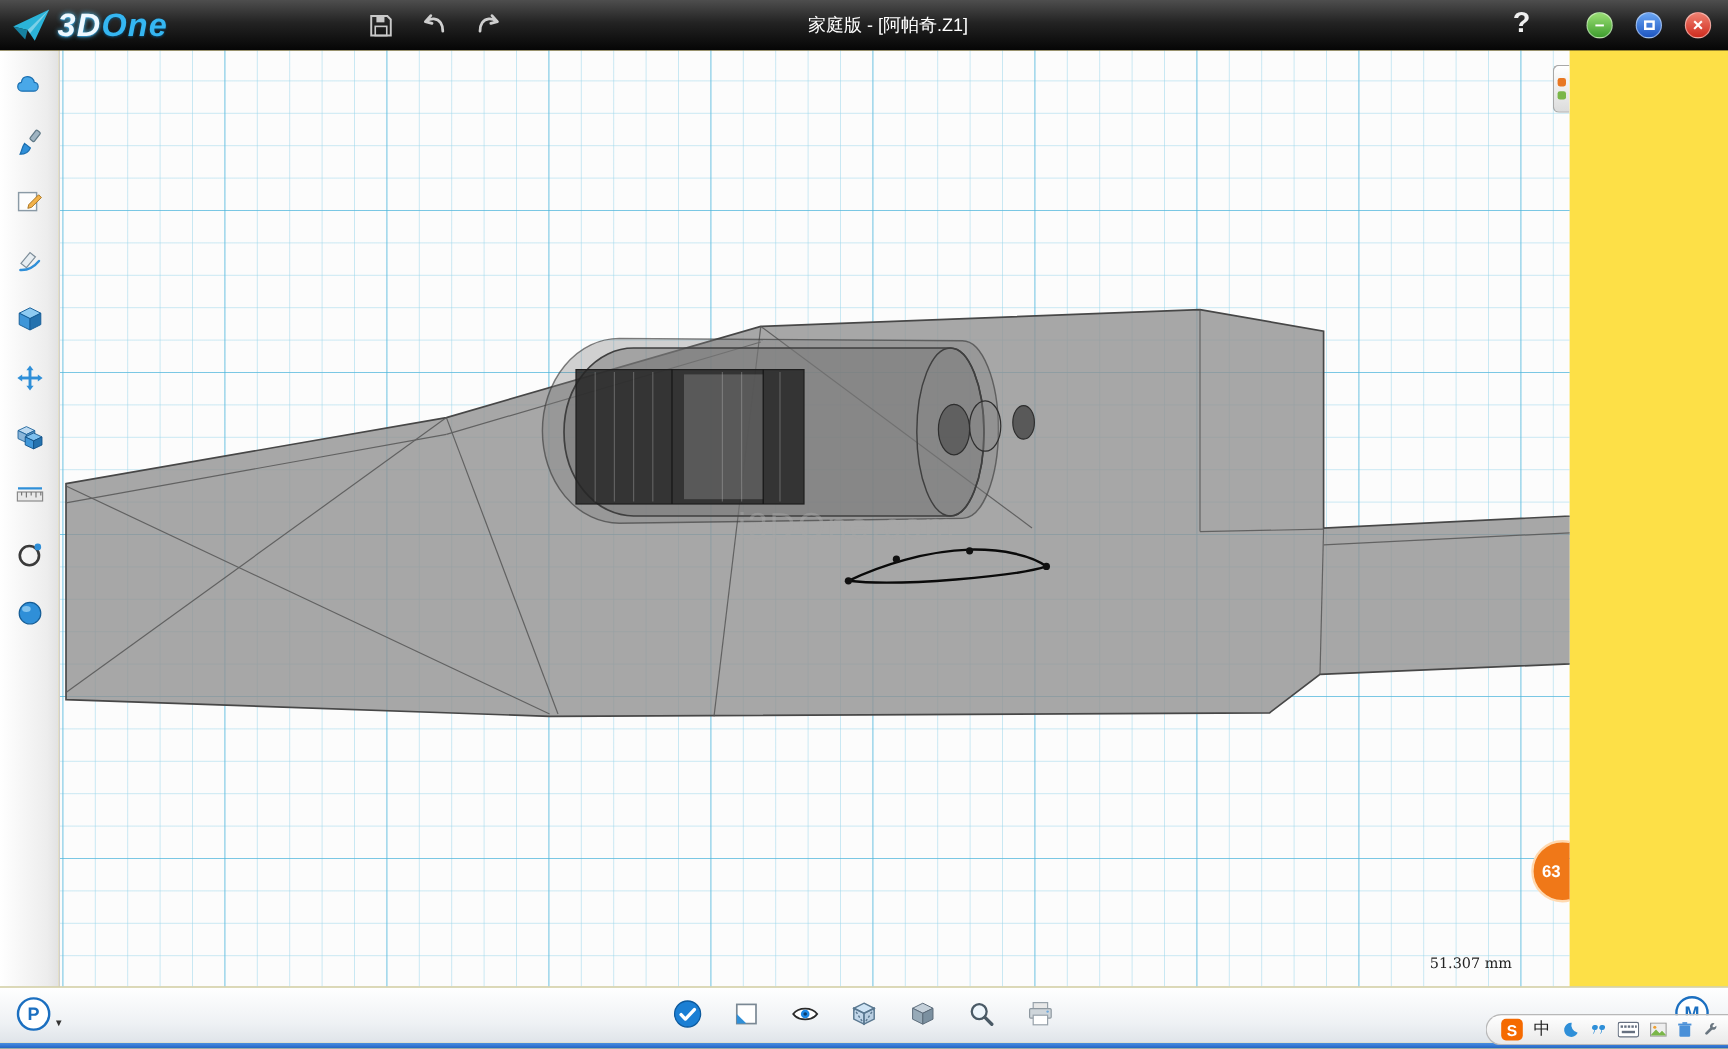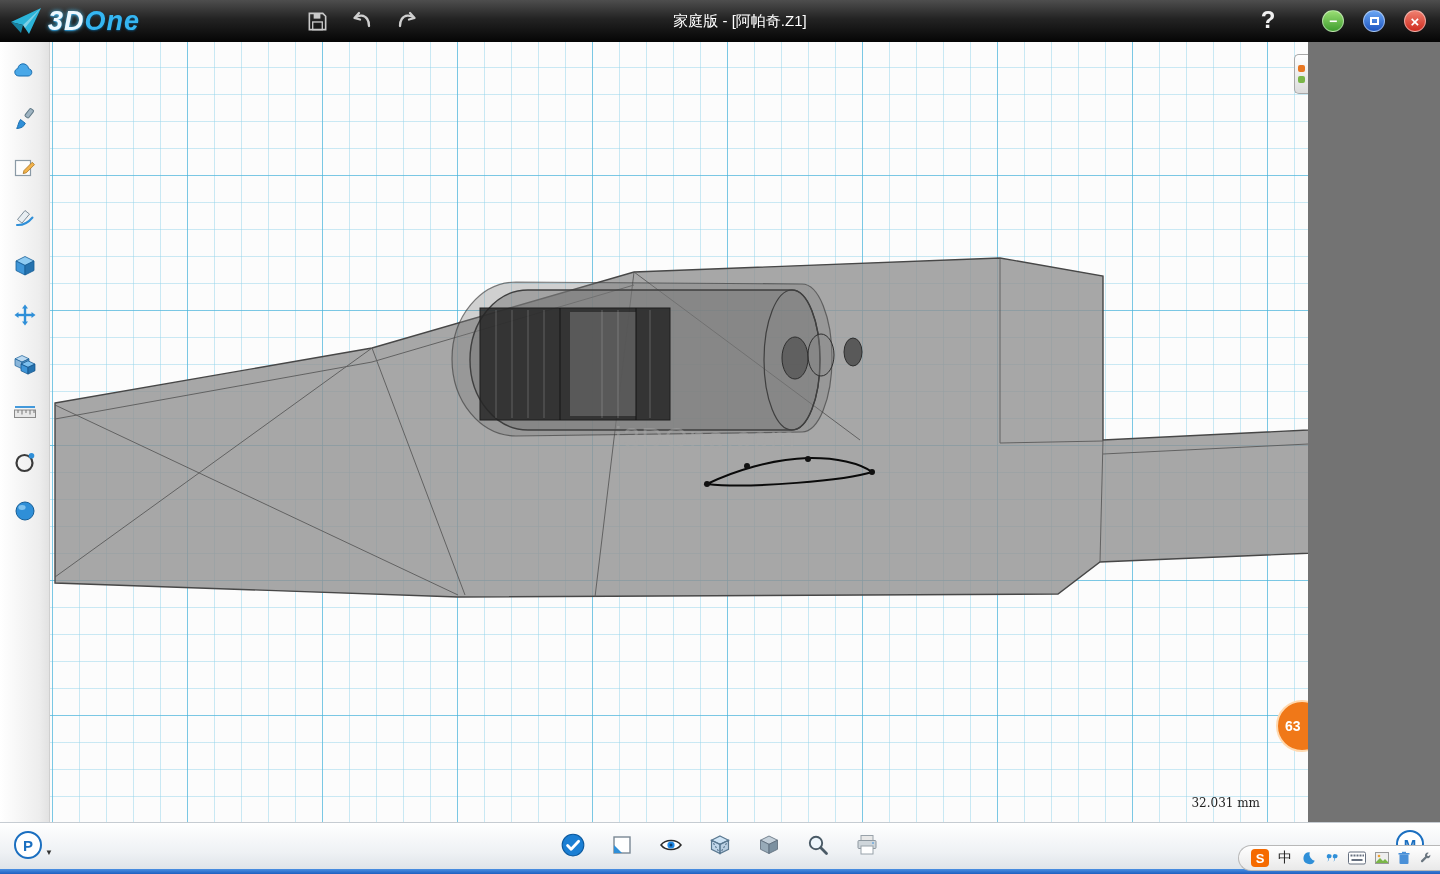--- a/index.html
+++ b/index.html
@@ -1,17 +1,17 @@
 <!DOCTYPE html>
 <html><head>
 <meta charset="utf-8">
 <style>
   * { margin:0; padding:0; box-sizing:border-box; }
   html,body { width:1440px; height:874px; overflow:hidden; font-family:"Liberation Sans","DejaVu Sans",sans-serif; }
-  .app { position:relative; width:1440px; height:874px; background:#737373; overflow:hidden; }
+  .app { position:relative; width:1440px; height:874px; background:#fde047; overflow:hidden; }
 
   
   .titlebar { position:absolute; top:0; left:0; right:0; height:42px;
     background:linear-gradient(180deg,#4e4e4e 0%,#232323 45%,#050505 100%);
     display:flex; align-items:center; z-index:100; }
   .logo { display:flex; align-items:center; gap:4px; padding-left:8px; }
   .logo-text { font-style:italic; font-weight:bold; font-size:27px; letter-spacing:1px; }
   .logo-3d { color:#eef8ff; text-shadow:0 0 4px #4ec2f2, 0 1px 1px #1a6fa8; }
   .logo-one { color:#35b6f2; text-shadow:0 1px 2px #0a4a70; }
   .tb-tools { position:absolute; left:303px; top:0; height:42px; display:flex; align-items:center; gap:17px; }
@@ -271,21 +271,21 @@
       </g>
     </svg>
 
     <div class="panel-handle">
       <span class="dot dot-orange"></span>
       <span class="dot dot-green"></span>
     </div>
 
     <div class="notif-badge">63</div>
 
-    <div class="dimension-label">32.031 mm</div>
+    <div class="dimension-label">51.307 mm</div>
   </div>
 
   <div class="bottom-bar">
     <div class="profile-wrap">
       <div class="p-circle">P</div>
       <span class="caret">▼</span>
     </div>
 
     <div class="center-tools">
       <div class="btool">

